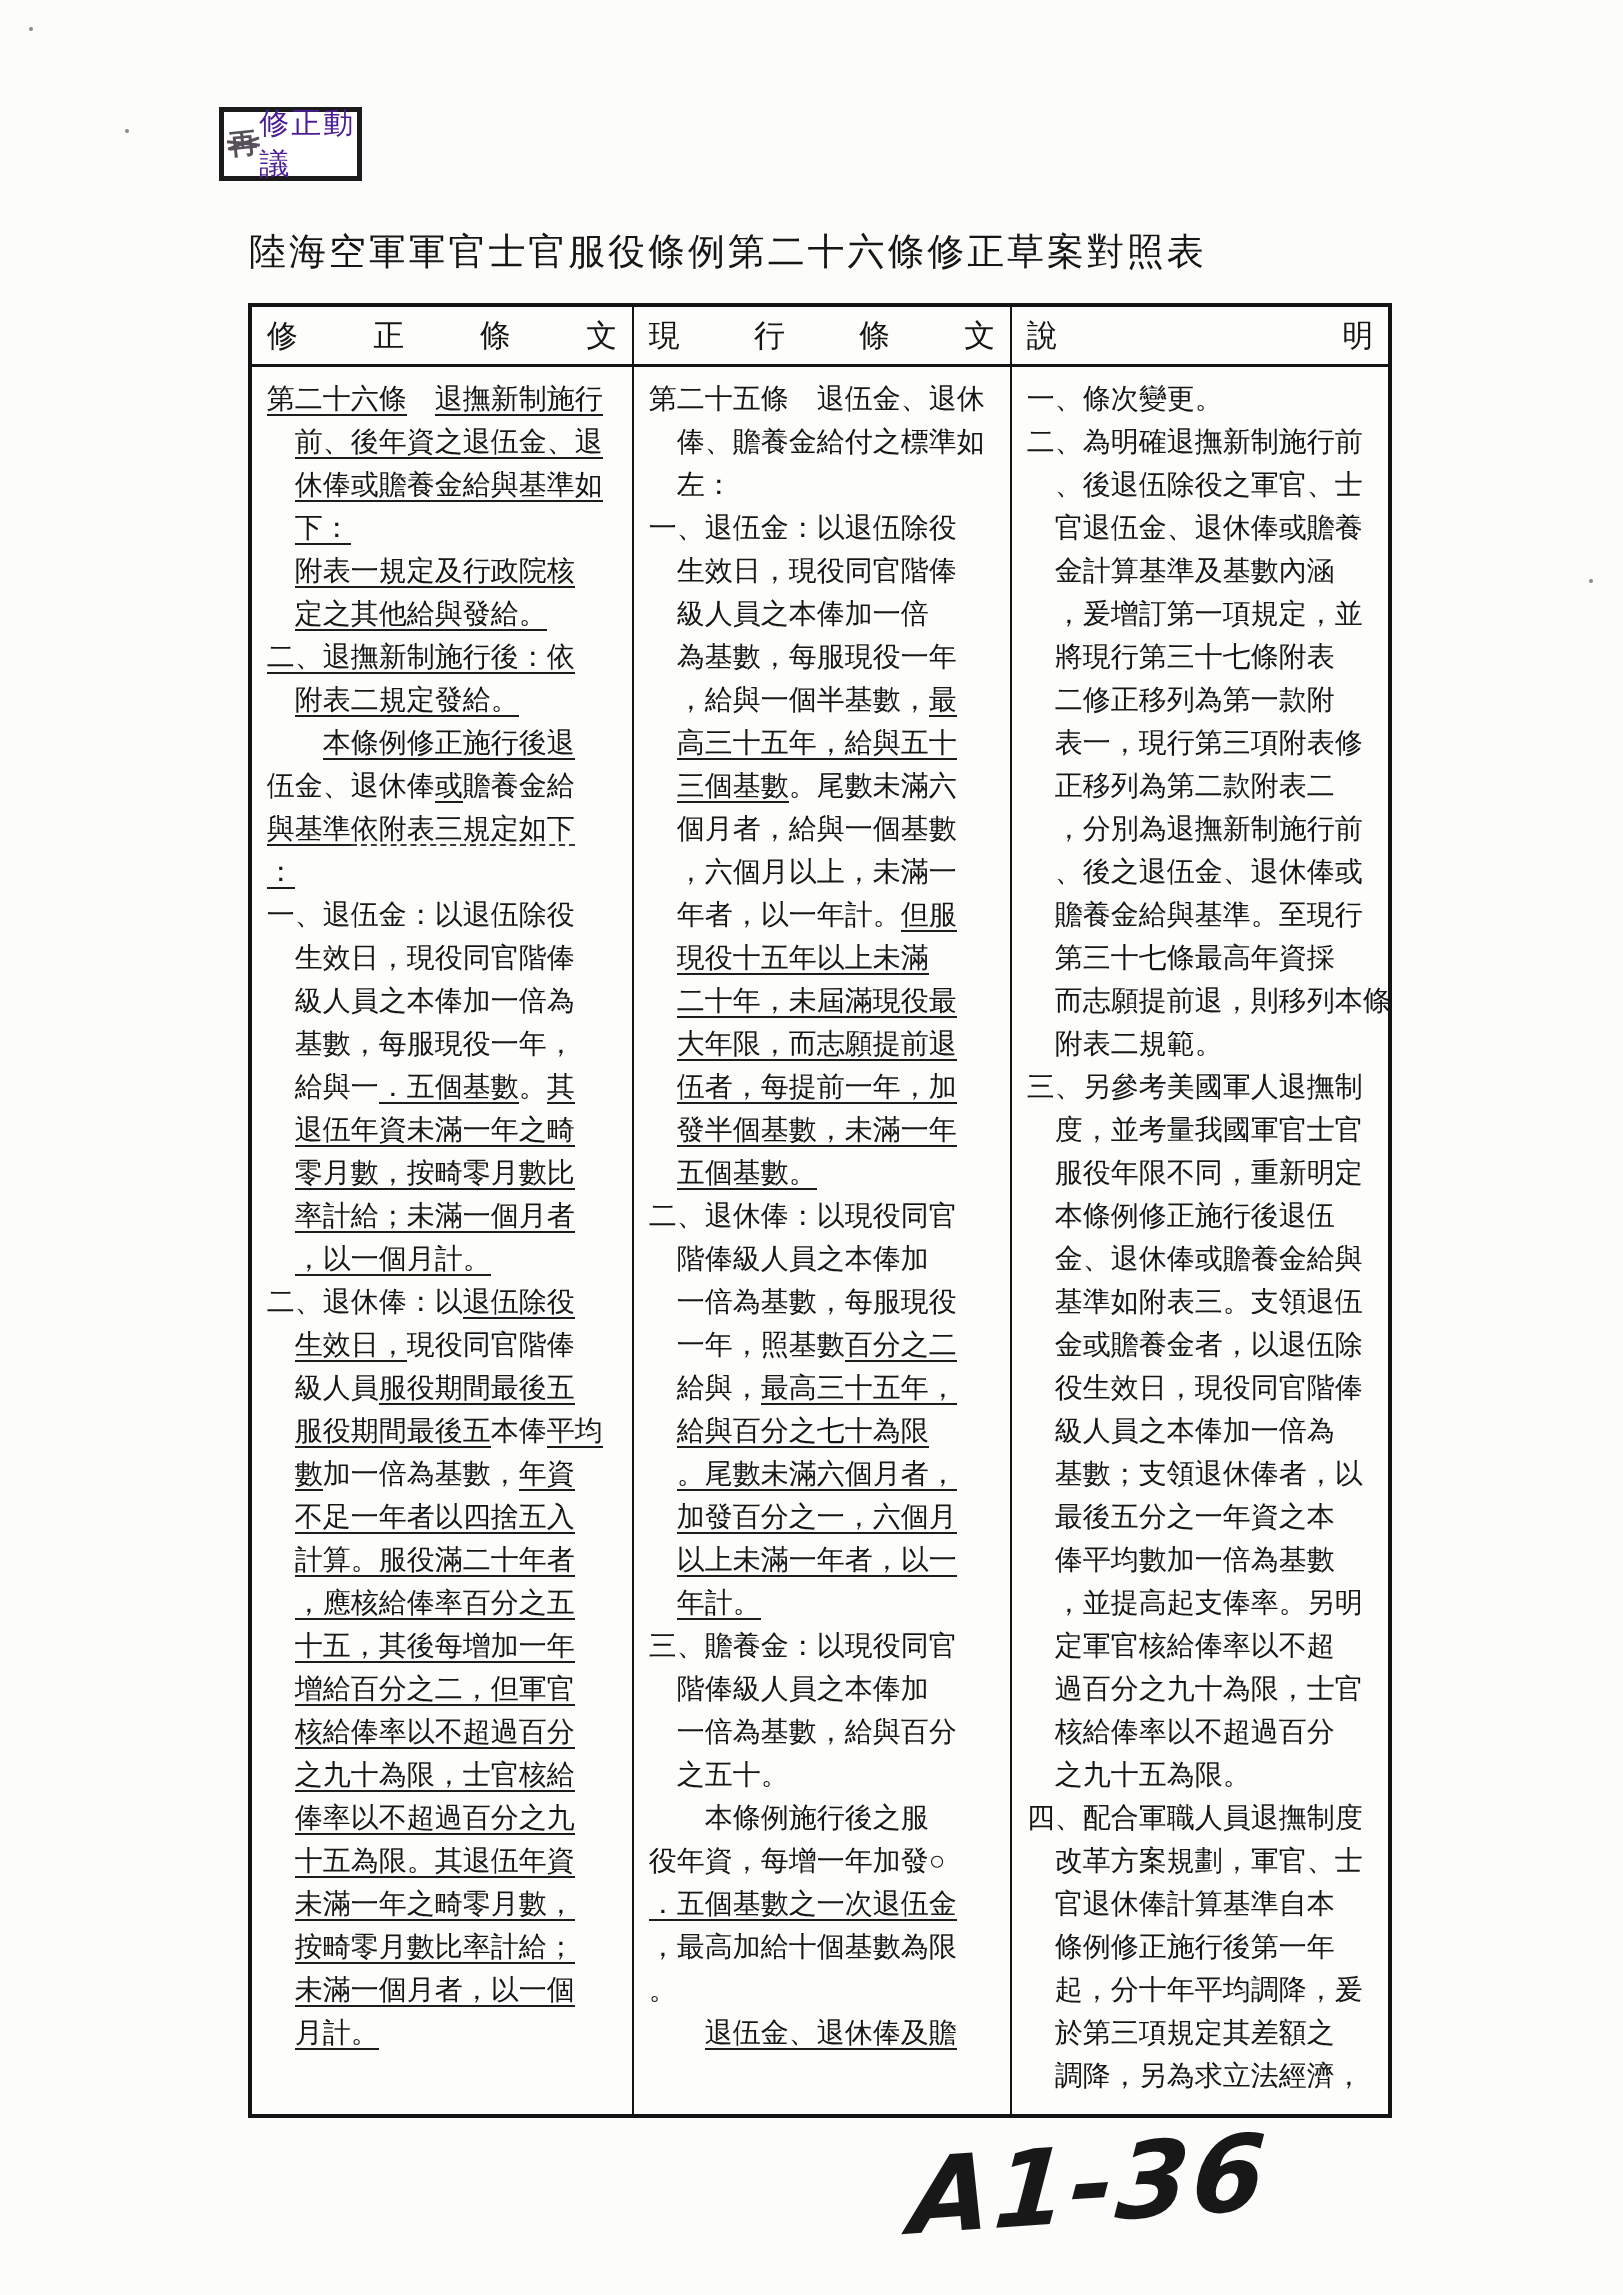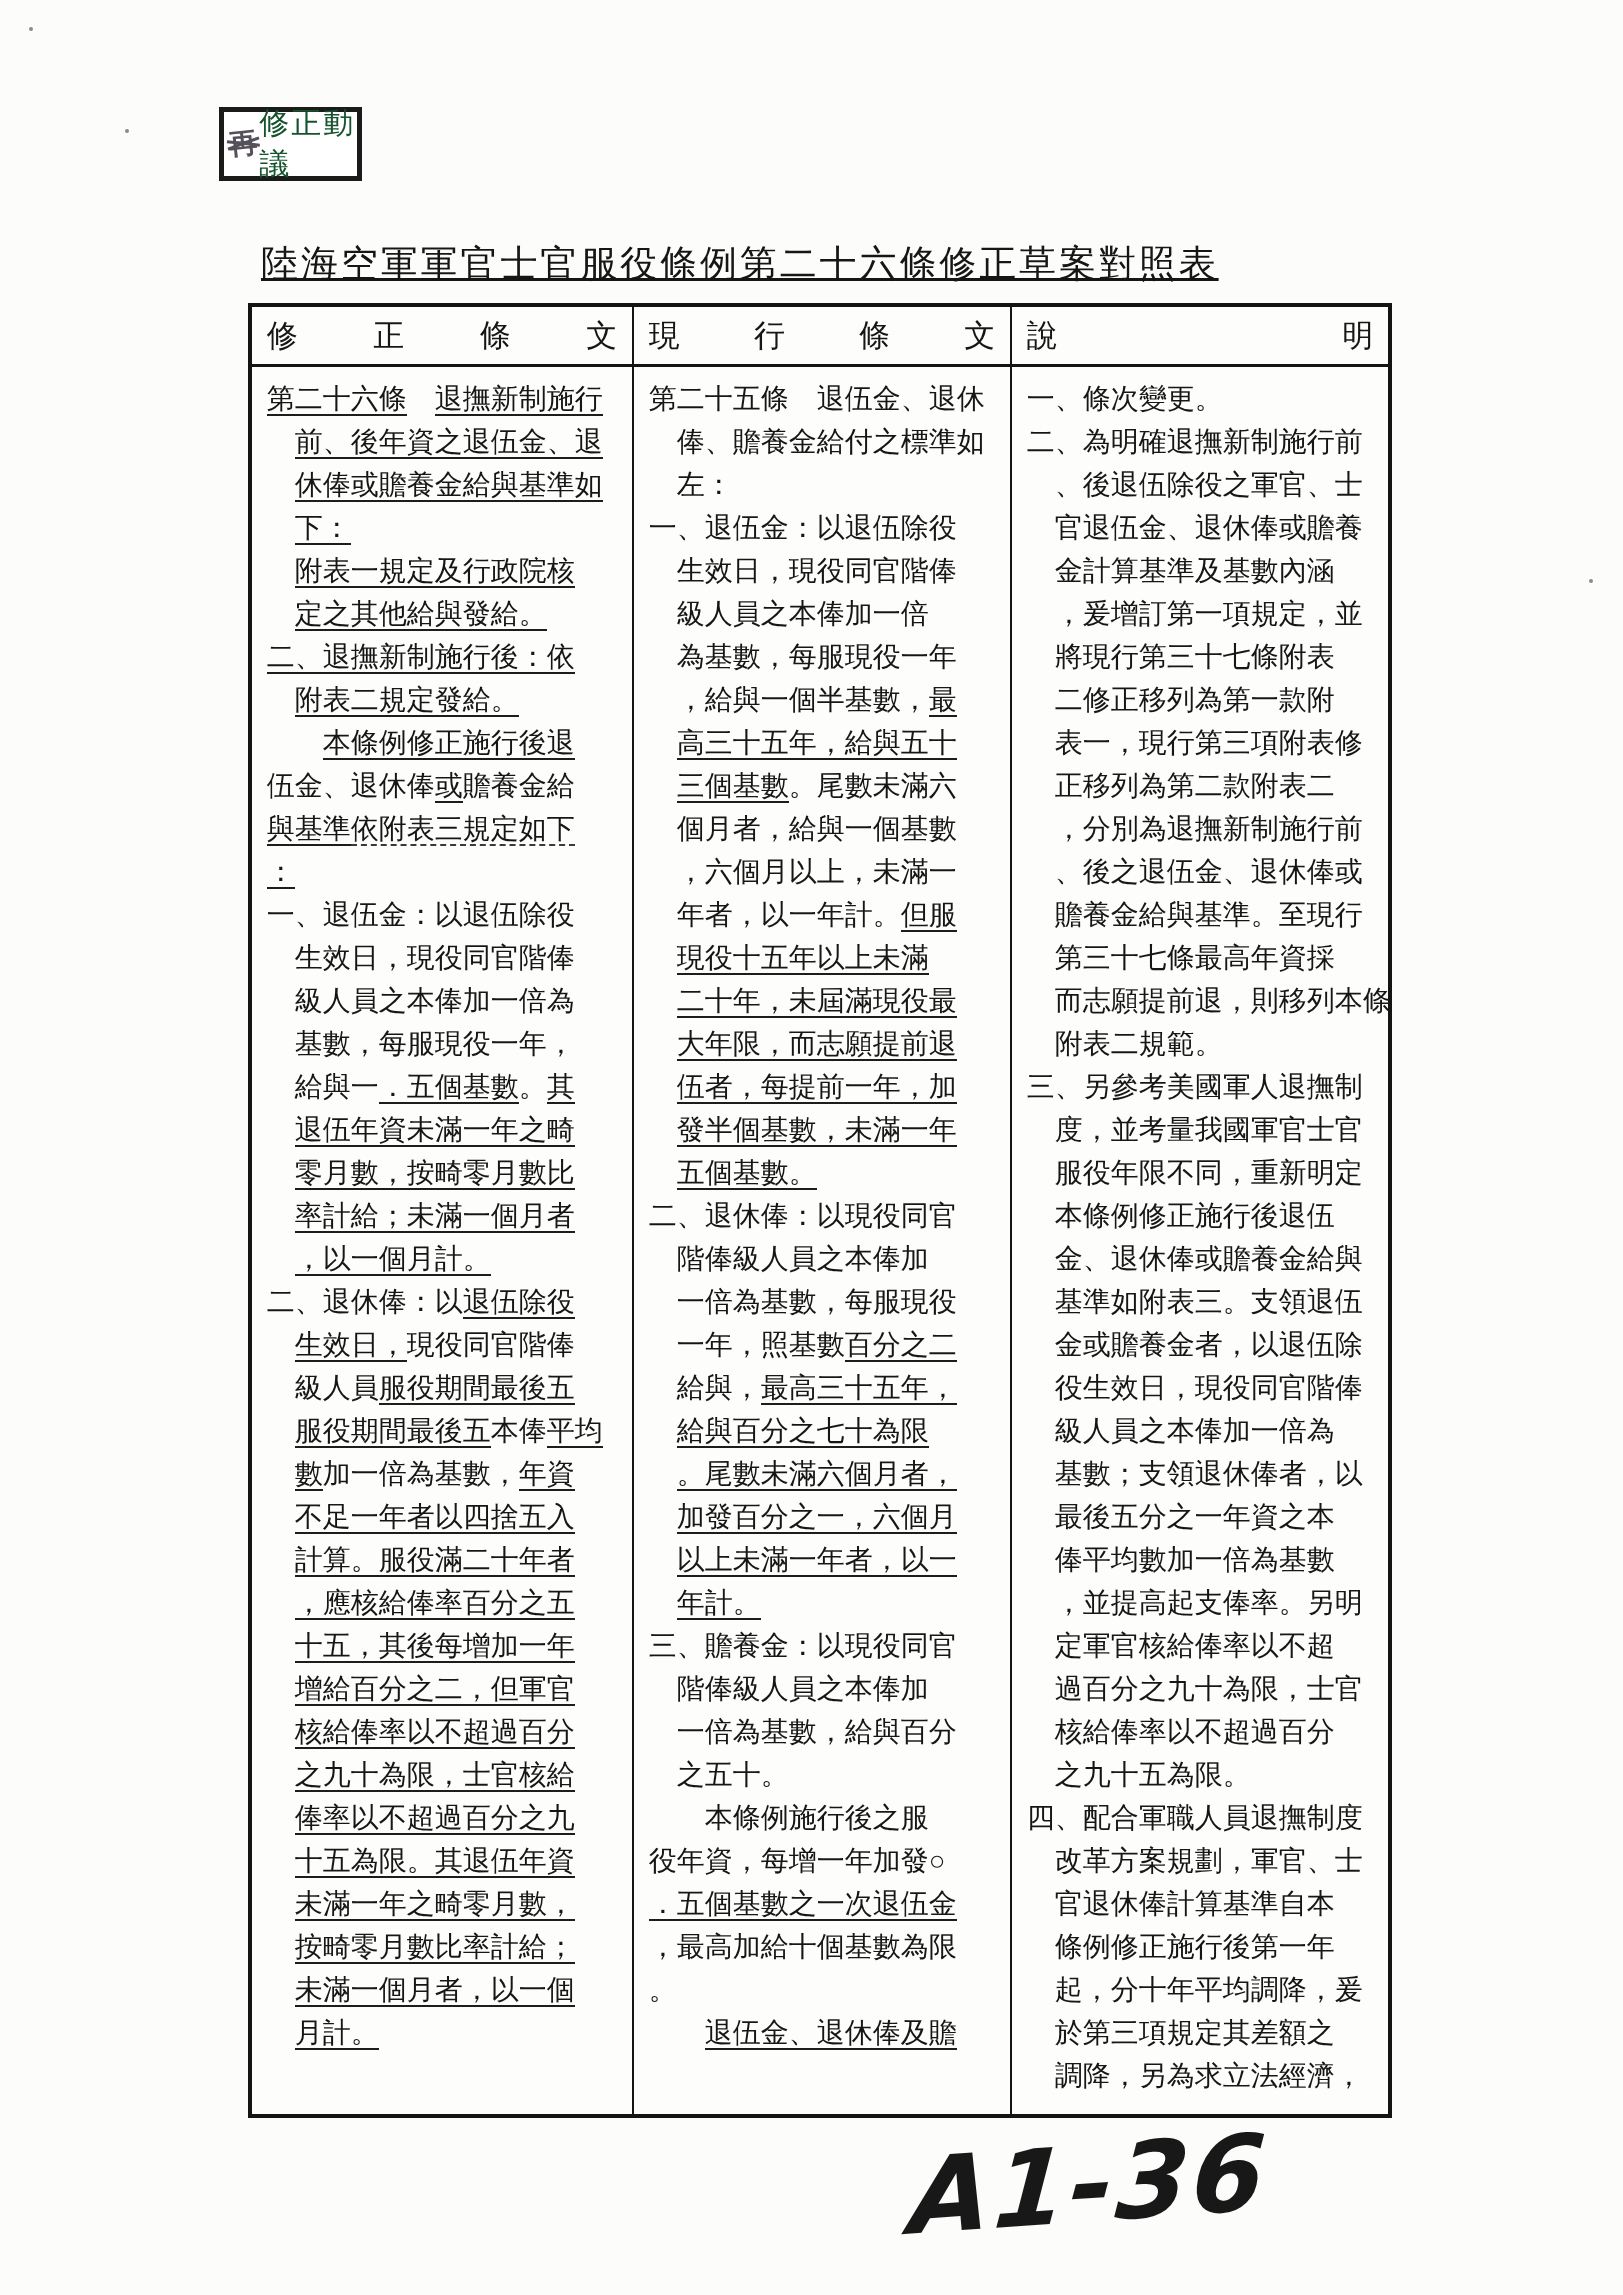--- a/index.html
+++ b/index.html
@@ -9,24 +9,24 @@
   
   .stamp{position:absolute;left:219px;top:107px;width:143px;height:74px;
          border:5.9px solid #1b1b1b;box-sizing:border-box;display:flex;
          align-items:center;padding-left:4.9px;background:#fff;}
   .crossed{display:inline-block;position:relative;font-size:28.4px;color:#55505a;
            transform:rotate(-6deg);margin-right:2px;font-weight:600;}
   .crossed::before,.crossed::after{content:"";position:absolute;left:-2.5px;right:-2.5px;
            top:46%;height:2.5px;background:#55505a;}
   .crossed::before{transform:rotate(-14deg);}
   .crossed::after{transform:rotate(12deg);}
-  .stamp-label{font-size:30px;letter-spacing:2px;color:#14532d;}
-  
-  .title{position:absolute;left:249px;top:227px;margin:12px;font-size:37px;
-         font-weight:500;letter-spacing:2.9px;white-space:nowrap;text-decoration:underline;}
+  .stamp-label{font-size:30px;letter-spacing:2px;color:#4c1d95;}
+  
+  .title{position:absolute;left:249px;top:227px;margin:0;font-size:37px;
+         font-weight:500;letter-spacing:2.9px;white-space:nowrap;}
   
   .cmp-table{position:absolute;left:248px;top:303px;width:1144px;height:1815px;
              box-sizing:border-box;border:4.4px solid #141414;display:grid;
              grid-template-columns:382px 378px 1fr;grid-template-rows:60px 1fr;
              background:#fdfdfb;}
   .hcell{box-sizing:border-box;border-bottom:3.9px solid #141414;
          display:flex;align-items:center;justify-content:space-between;
          padding:0 14.7px;font-size:31px;}
   .bcell{box-sizing:border-box;padding:9.8px 3.9px 0 14.7px;font-size:28px;
          line-height:43px;overflow:hidden;}

